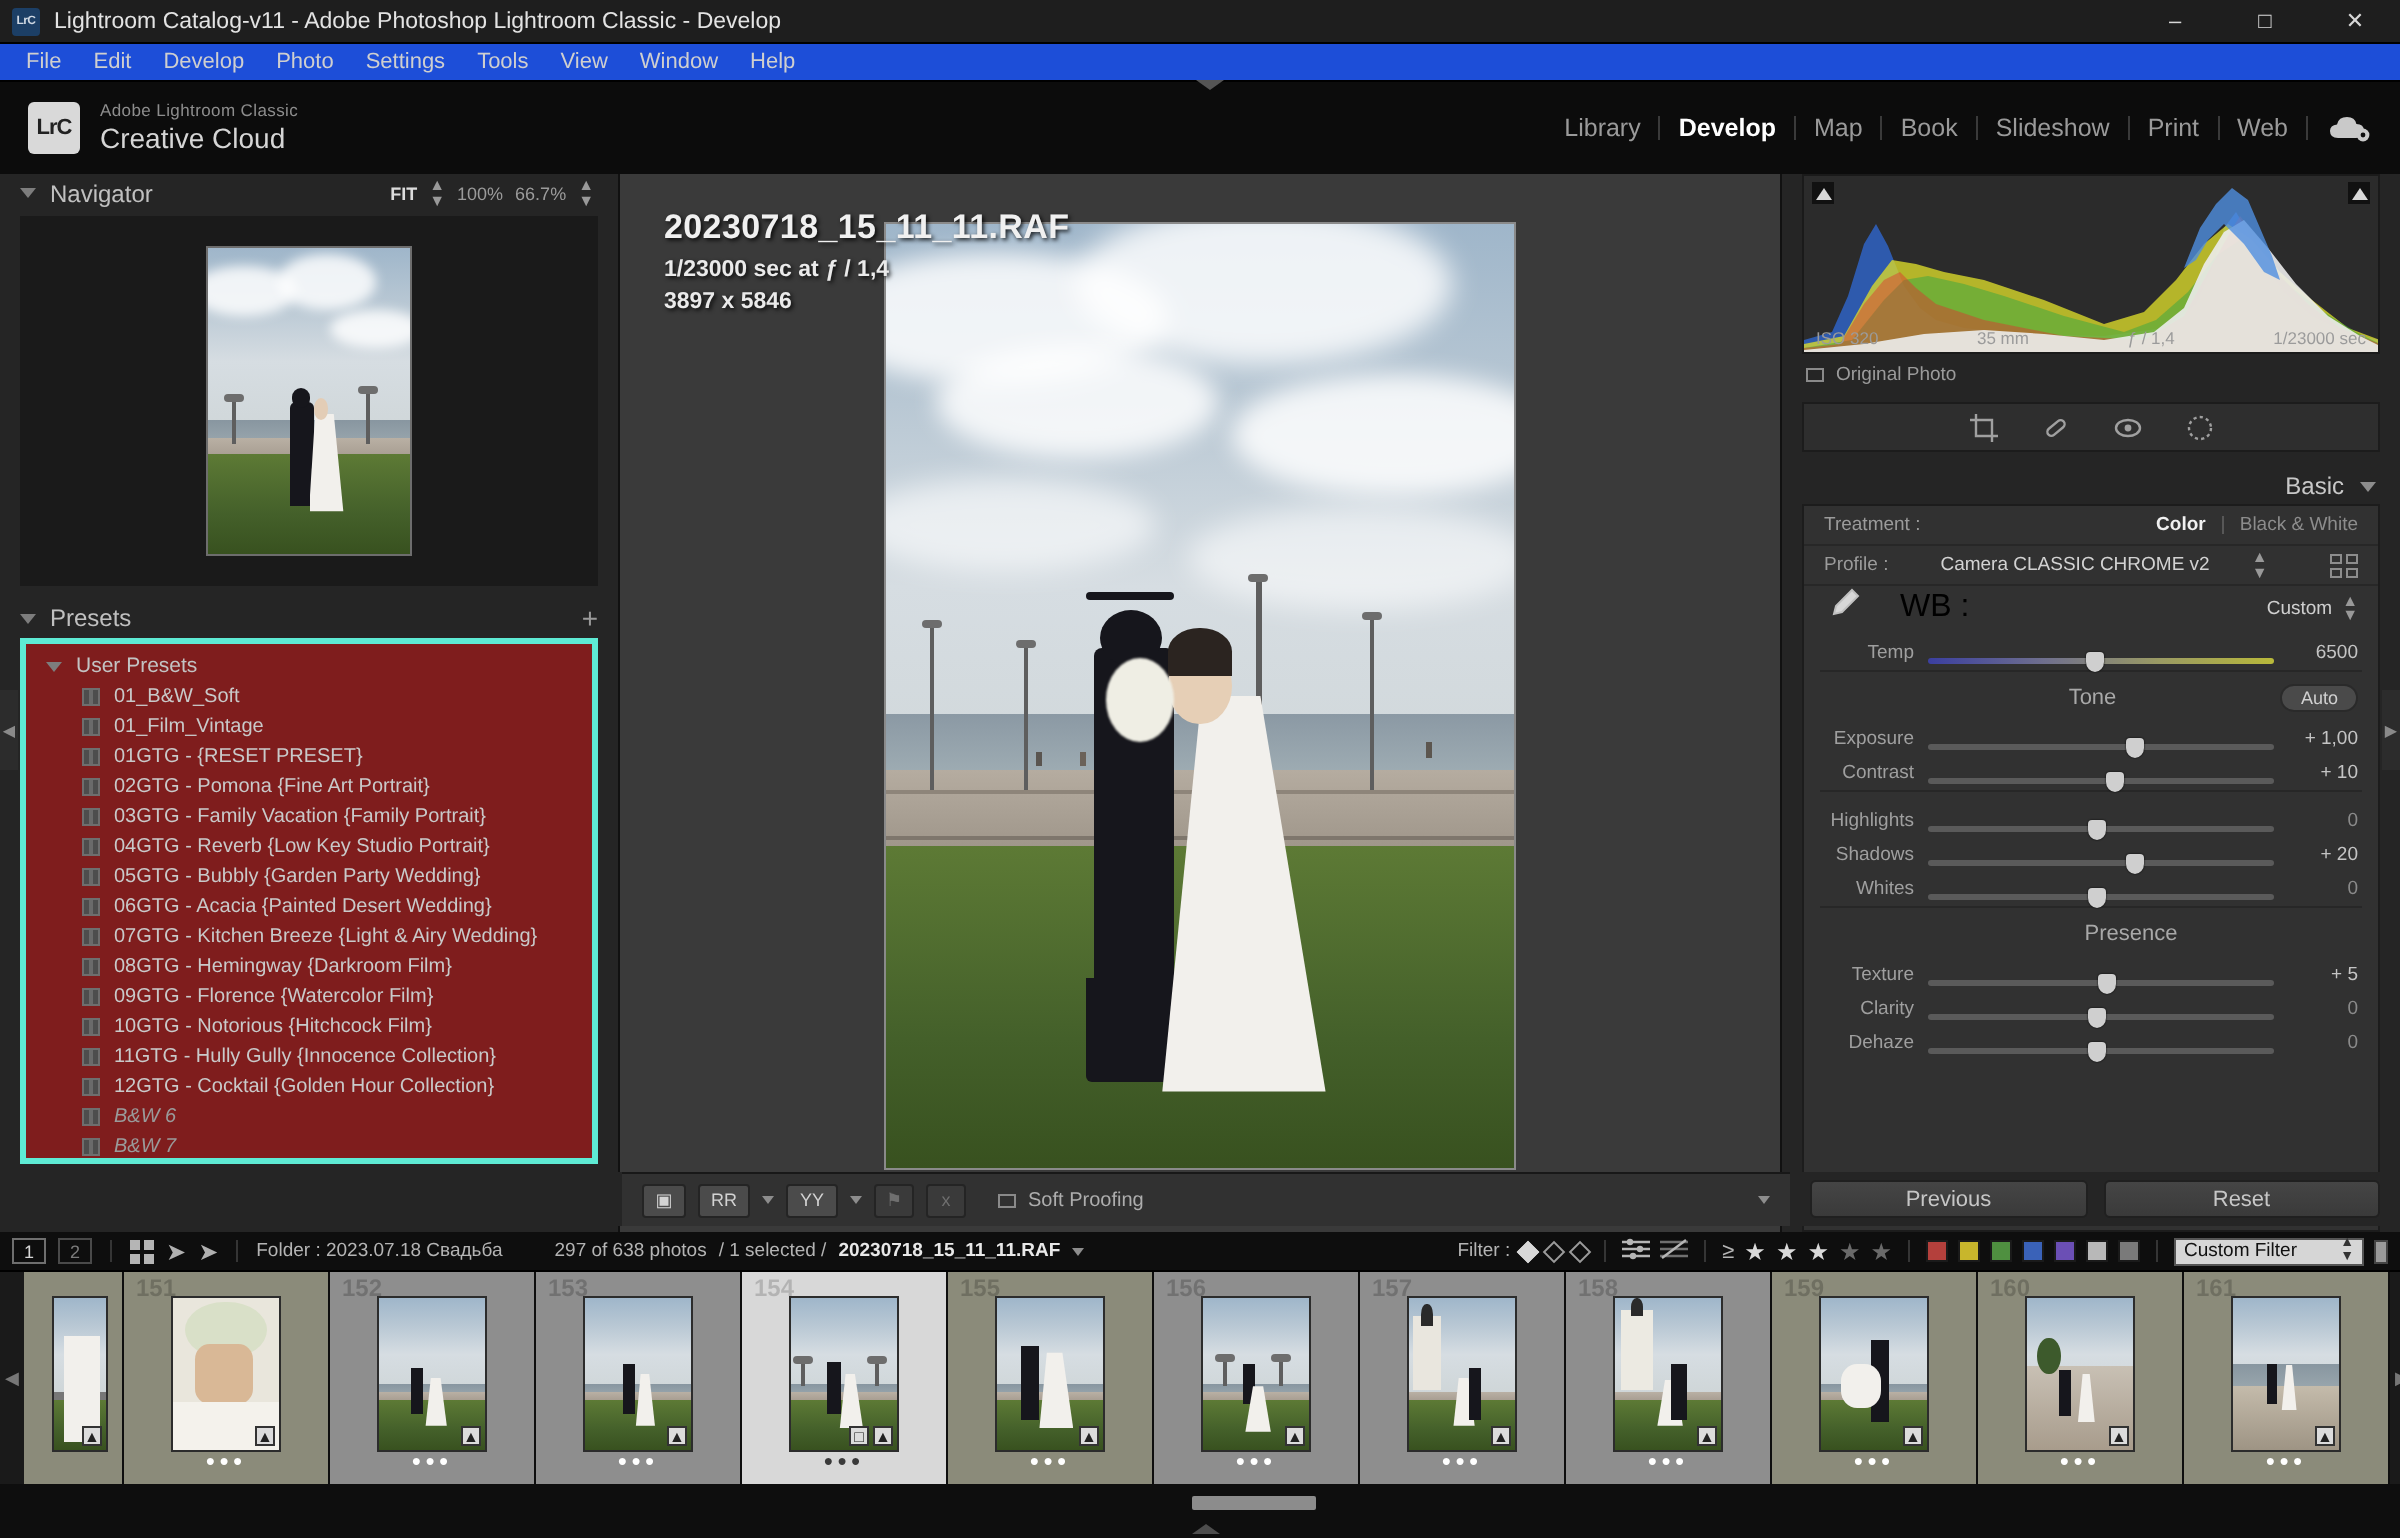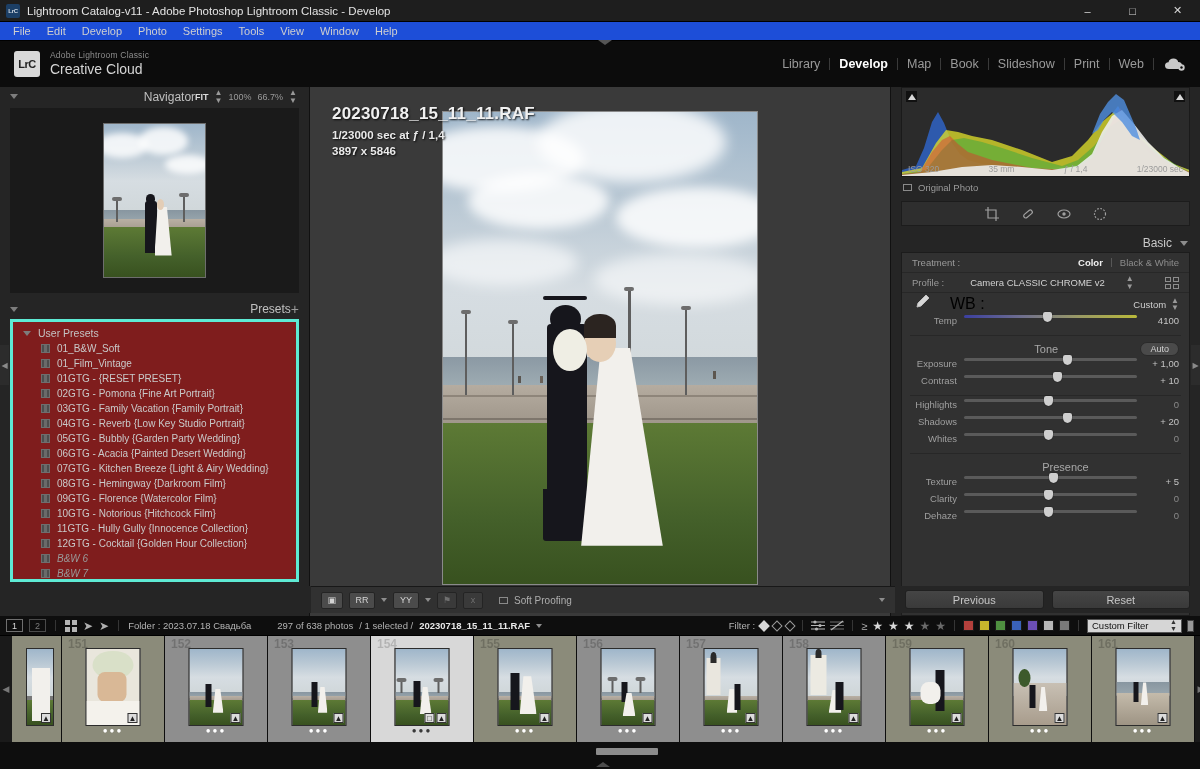--- a/index.html
+++ b/index.html
@@ -67,21 +67,21 @@
   .left-panel {
     width: 310px; background: #252525; border-right: 1px solid #111;
     display: flex; flex-direction: column;
   }
   .panel-header {
     height: 19px; display: flex; align-items: center; padding: 0 12px 0 10px;
     color: #b0b0b0; font-size: 11.5px; background: #252525;
   }
   .tri { width: 0; height: 0; border-left: 4px solid transparent; border-right: 4px solid transparent;
          border-top: 5px solid #7d7d7d; margin-right: 7px; }
-  .ph-title { flex: 1; font-size: 12px; color: #c0c0c0; text-align: right; }
+  .ph-title { flex: 1; font-size: 12px; color: #c0c0c0; }
   .nav-zoom { display: flex; align-items: center; gap: 6px; color: #9b9b9b; font-size: 9px; }
   .nav-zoom b { color: #dcdcdc; font-size: 9px; }
   .stepper { font-size: 8px; color: #999; line-height: .9; }
 
   .nav-preview {
     margin: 2px 10px 6px 10px; height: 185px; background: #1a1a1a;
     display: flex; align-items: center; justify-content: center;
   }
   .nav-img {
     width: 103px; height: 155px; border: 1px solid #6d6d6d; position: relative; overflow: hidden;
@@ -172,21 +172,21 @@
   .treat-right { margin-left: auto; display: flex; align-items: center; gap: 8px; }
   .treat-right .on { color: #f0f0f0; font-size: 9.5px; font-weight: bold; }
   .treat-right .off { color: #8c8c8c; font-size: 9.5px; }
   .vsep { width: 1px; height: 9px; background: #575757; }
   .profile-val { color: #d2d2d2; font-size: 9.5px; margin-left: 10px; }
   .grid-ic { margin-left: auto; display: grid; grid-template-columns: 6px 6px; gap: 2px; }
   .grid-ic i { width: 6px; height: 5px; border: 1px solid #8d8d8d; display: block; }
 
   .wb-row { display: flex; align-items: center; height: 22px; padding: 0 10px; }
   .eyedrop { width: 22px; color: #b7b7b7; }
-  .slider-row { display: flex; align-items: flex-start; height: 17px; padding: 0 10px; }
+  .slider-row { display: flex; align-items: flex-end; height: 17px; padding: 0 10px; }
   .sl-label { width: 52px; text-align: right; color: #9f9f9f; font-size: 9.5px; padding-right: 7px; }
   .sl-track { flex: 1; height: 3px; background: #5a5a5a; border-radius: 2px; position: relative; }
   .sl-track.temp { background: linear-gradient(90deg,#3b3fa0,#6f6f8e,#9a9a64,#b9b93a); }
   .sl-track.tint { background: linear-gradient(90deg,#36a04a,#7a8a70,#a06fa8,#c24fd0); }
   .sl-knob { position: absolute; top: -3.5px; width: 9px; height: 10px; margin-left: -4.5px;
              background: #cfcfcf; border-radius: 2px 2px 50% 50%; box-shadow: 0 0 1px #000; }
   .sl-val { width: 42px; text-align: right; color: #c4c4c4; font-size: 9.5px; padding-left: 6px; }
   .sl-val.zero { color: #8a8a8a; }
   .sect-row { display: flex; align-items: center; height: 19px; padding: 0 10px; }
   .sect-name { flex: 1; text-align: center; color: #a8a8a8; font-size: 11px; padding-left: 40px; }
@@ -579,21 +579,21 @@
           <span class="lbl" style="margin-left:16px">WB :</span>
           <span style="margin-left:auto;color:#cfcfcf;font-size:9.5px">Custom</span>
           <span class="stepper" style="margin-left:5px">▲<br>▼</span>
         </div>
 
         <div class="slider-row">
           <span class="sl-label">Temp</span>
           <span class="sl-track temp">
               <span class="sl-knob" style="left:48%"></span>
             </span>
-          <span class="sl-val">4100</span>
+          <span class="sl-val">6500</span>
         </div>
 
         <div class="bdiv"></div>
 
         <div class="sect-row">
           <span class="sect-name">Tone</span>
           <span class="auto-btn">Auto</span>
         </div>
 
         <div class="slider-row">

